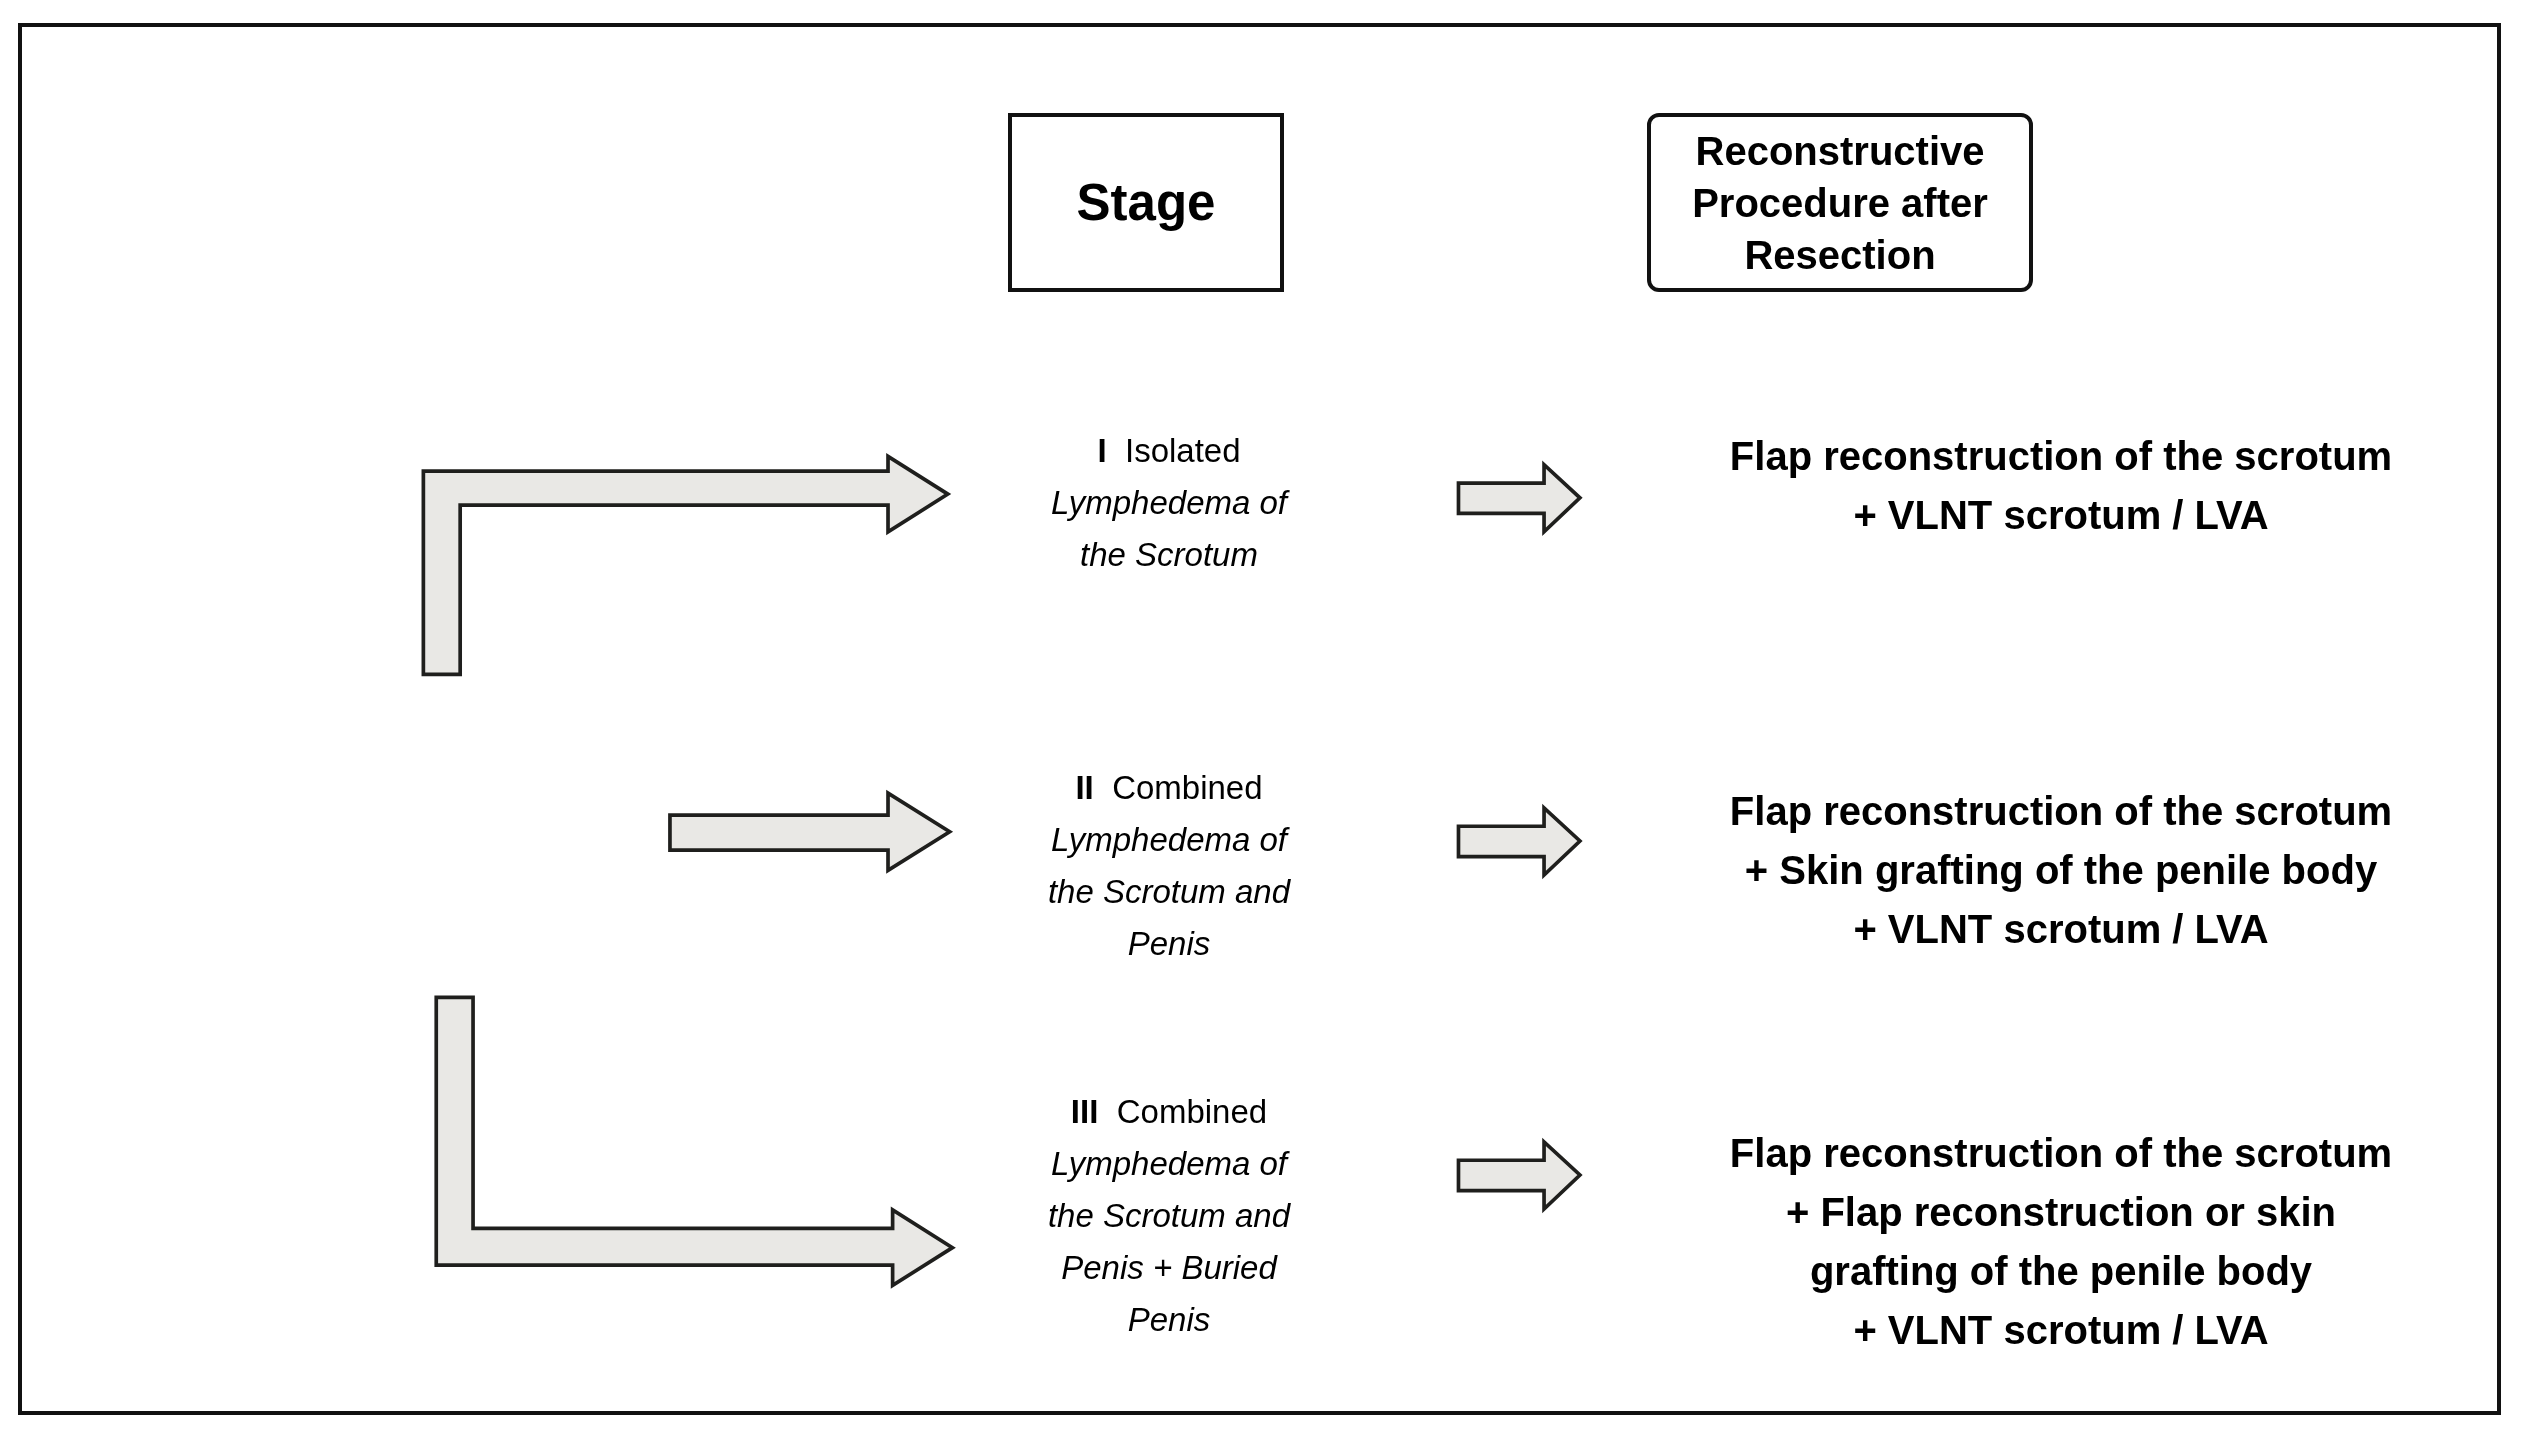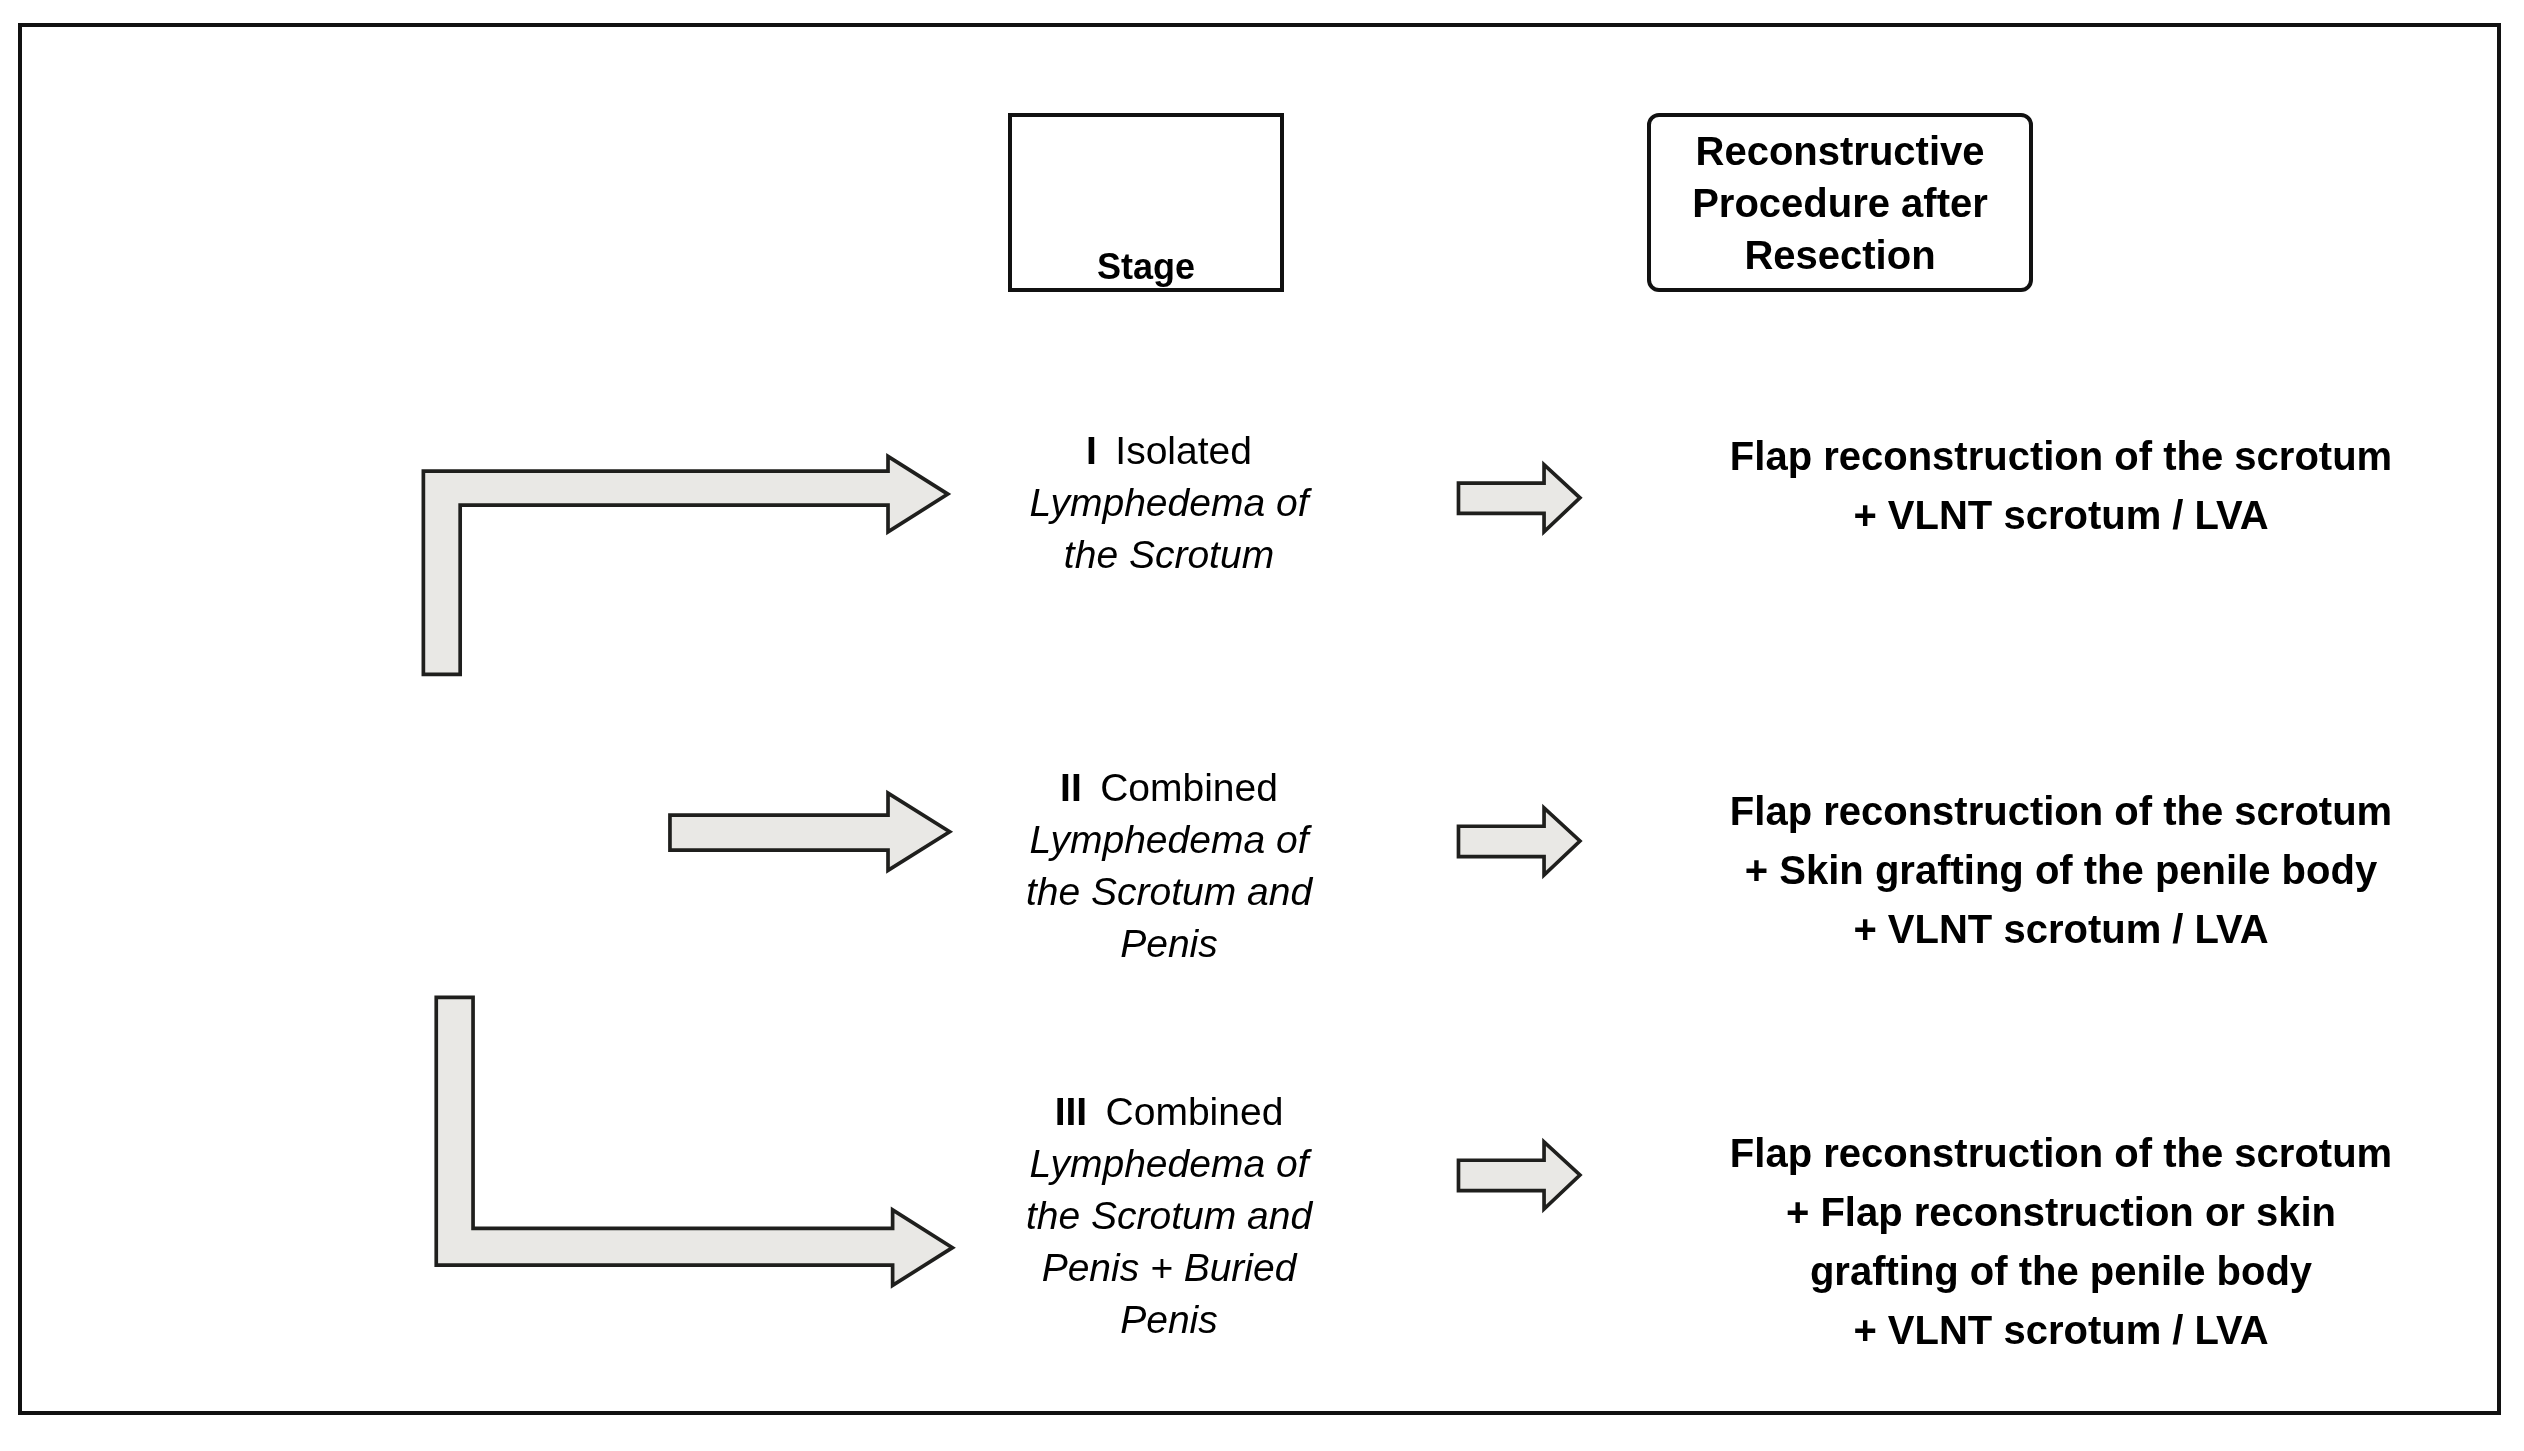--- a/index.html
+++ b/index.html
@@ -42,42 +42,41 @@
     position:absolute;
     box-sizing:border-box;
     border:4.6px solid var(--border-color);
     background:var(--bg-color);
     display:flex;align-items:center;justify-content:center;
     text-align:center;
     font-weight:bold;
   }
   .hdr-stage{
     left:1008px;top:113px;width:276px;height:179px;
-    font-size:36px;
-    align-items:flex-end;
+    font-size:51px;
   }
   .hdr-recon{
     left:1647px;top:113px;width:386px;height:179px;
     font-size:40px;line-height:52px;
     white-space:pre-line;
     border-radius:12px;
   }
   .root-label{
     position:absolute;
     left:239px;top:778px;width:405px;
     text-align:center;
     font-weight:bold;
     font-size:43px;line-height:53px;
     white-space:pre-line;
   }
   .stage-cell{
     position:absolute;
     left:985px;width:368px;
     text-align:center;
-    font-size:39px;line-height:52px;
+    font-size:33px;line-height:52px;
   }
   .stage-cell .numeral{
     font-weight:bold;
     margin-right:18.4px;
   }
   .stage-rest{
     white-space:pre-line;
     font-style:italic;
   }
   .proc-cell{

